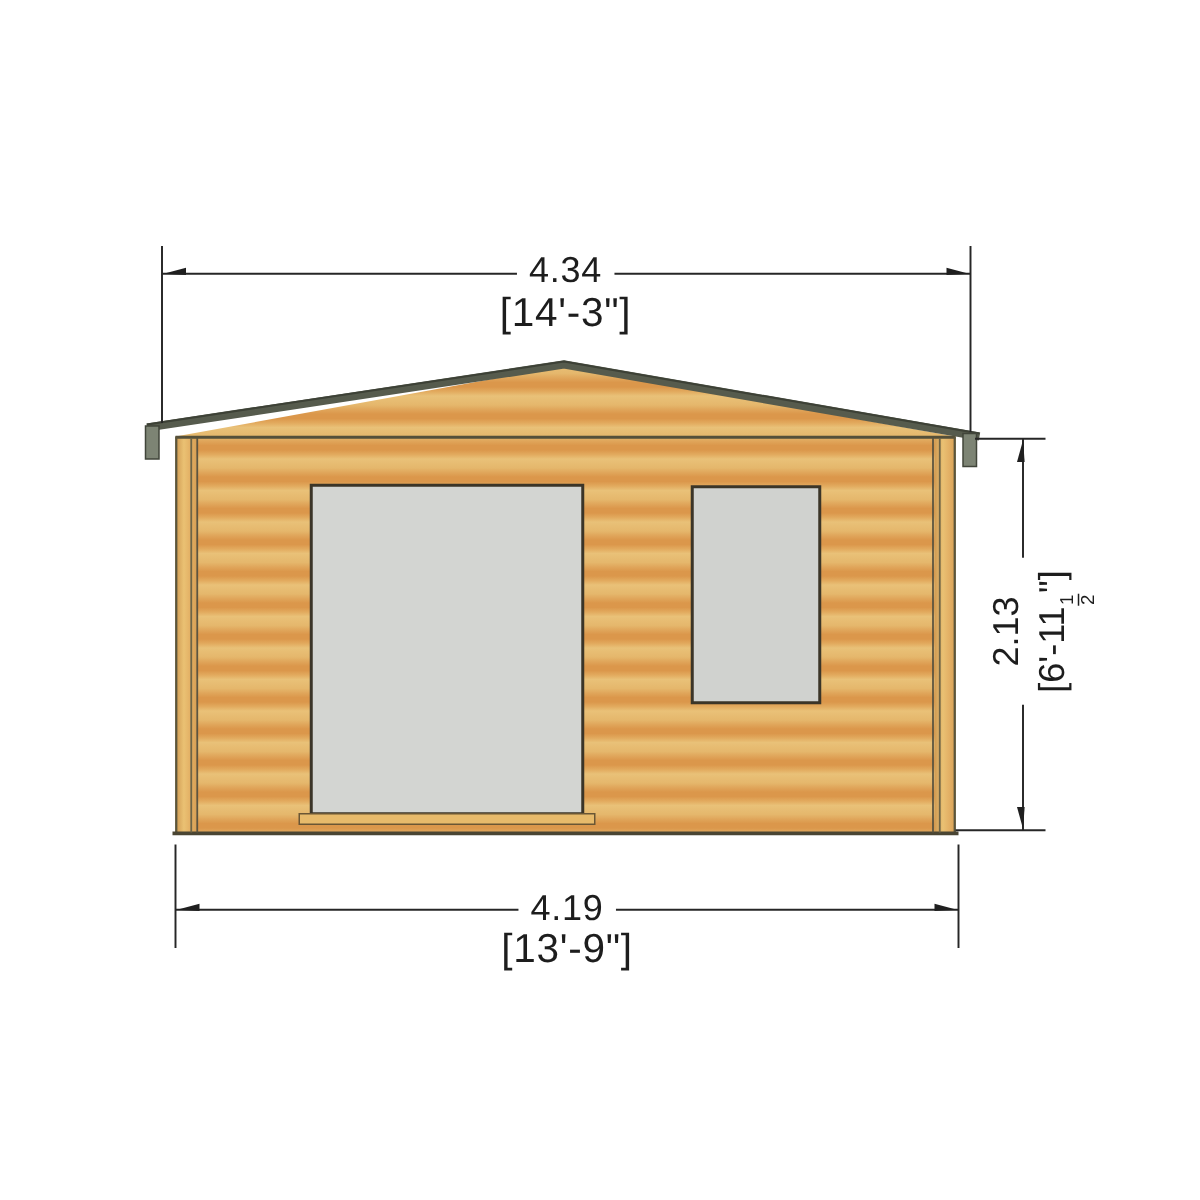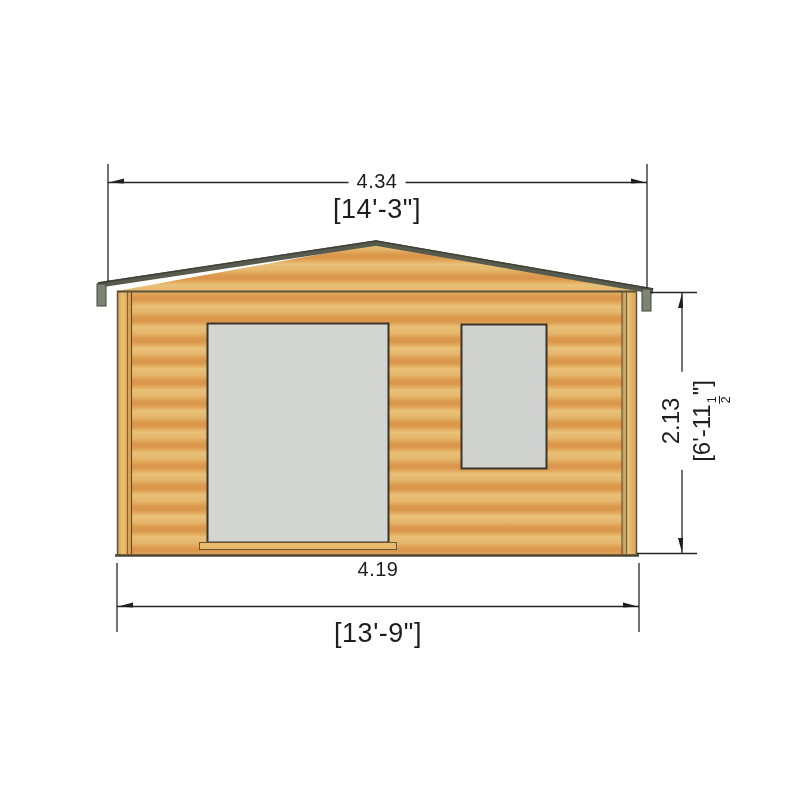--- a/index.html
+++ b/index.html
@@ -16,21 +16,21 @@
   }
   .trim{
     position:absolute;top:292px;height:263px;width:14px;
     background:linear-gradient(90deg,#cf9a52 0%,#eac173 40%,#e3b065 70%,#d8a055 100%);
   }
   .trim-left{left:117px;}
   .trim-right{left:623px;}
   svg.linework{position:absolute;left:0;top:0;}
   .dim-label{
     position:absolute;transform:translate(-50%,-50%);
-    font-size:20px;font-weight:400;letter-spacing:0.5px;
+    font-size:24px;font-weight:400;letter-spacing:0.5px;
     background:#ffffff;padding:0 8px;white-space:nowrap;line-height:1;
   }
   .dim-label.sub{font-size:27px;}
   .dim-vertical{
     position:absolute;left:694px;top:421px;
     transform:translate(-50%,-50%) rotate(-90deg);
     font-size:24px;line-height:1.3;background:#ffffff;
     padding:2px 8px;text-align:center;white-space:nowrap;
   }
   .frac{
@@ -92,21 +92,21 @@
       <line x1="637" y1="553.5" x2="697" y2="553.5"></line>
       <line x1="682" y1="292.5" x2="682" y2="553.5"></line>
     </g>
     <polygon points="682,293.5 678,308 683.1,308" fill="#1f1f1f"></polygon>
     <polygon points="682,552.5 678,538 683.1,538" fill="#1f1f1f"></polygon>
   </svg>
 
   <div class="dim-label" style="left:377px;top:181px;">4.34</div>
   <div class="dim-label sub" style="left:377px;top:209px;background:transparent;">[14'-3"]</div>
 
-  <div class="dim-label" style="left:378px;top:569px;">4.19</div>
+  <div class="dim-label" style="left:378px;top:606px;">4.19</div>
   <div class="dim-label sub" style="left:378px;top:633px;background:transparent;">[13'-9"]</div>
 
   <div class="dim-vertical">
     <div>2.13</div>
     <div><span>[6'-11</span><span class="frac">
           <span class="num">1</span>
           <span class="den">2</span>
         </span><span>"]</span></div>
   </div>
 

